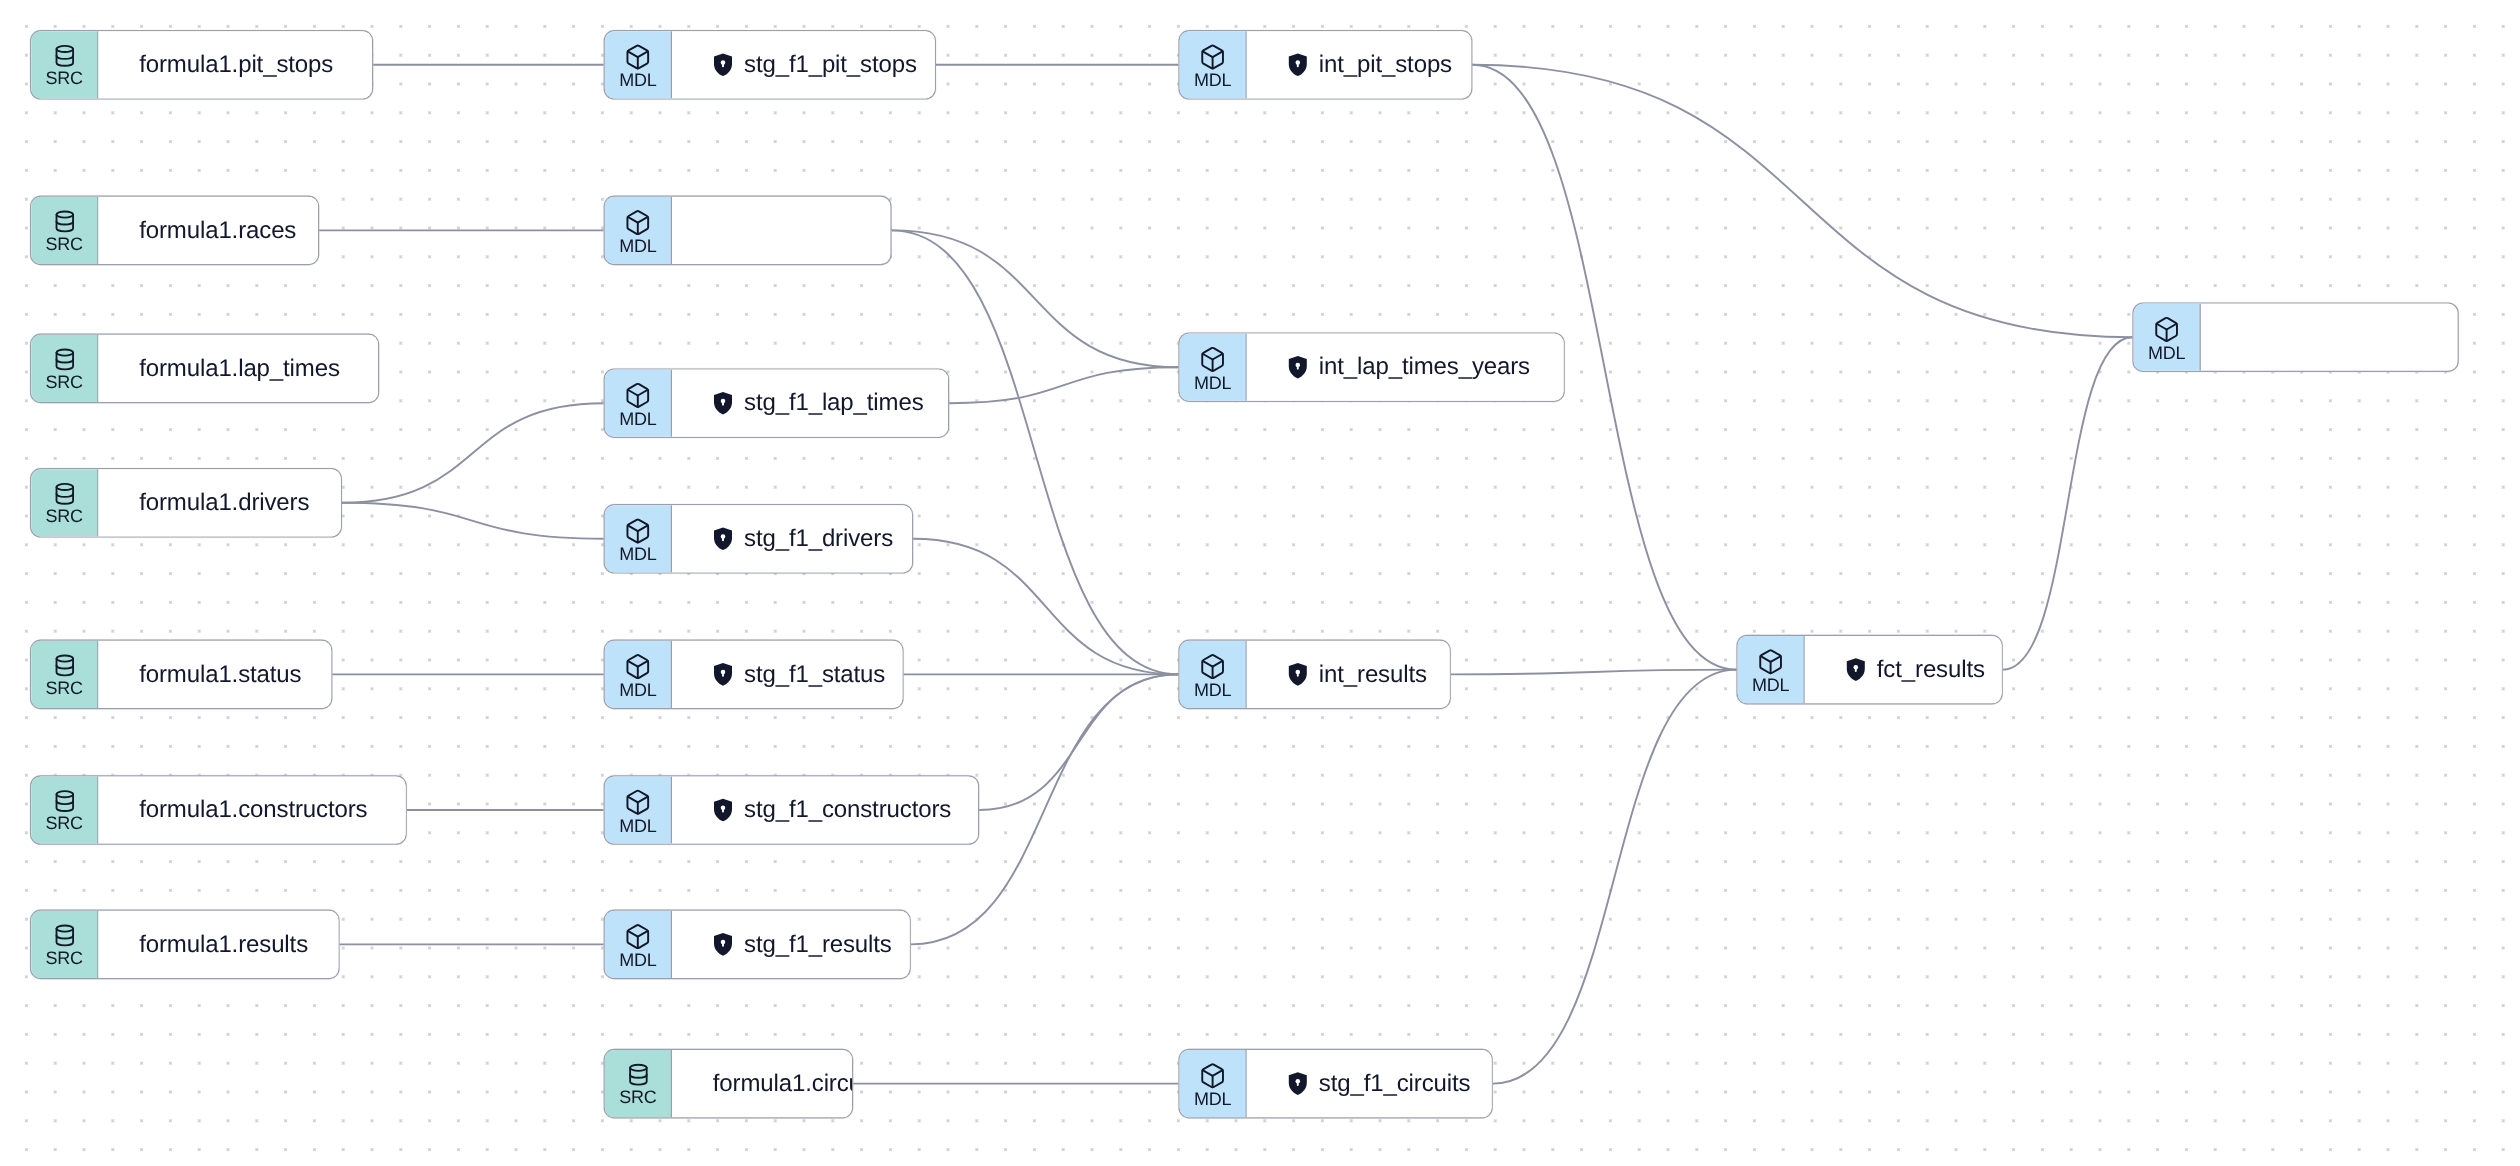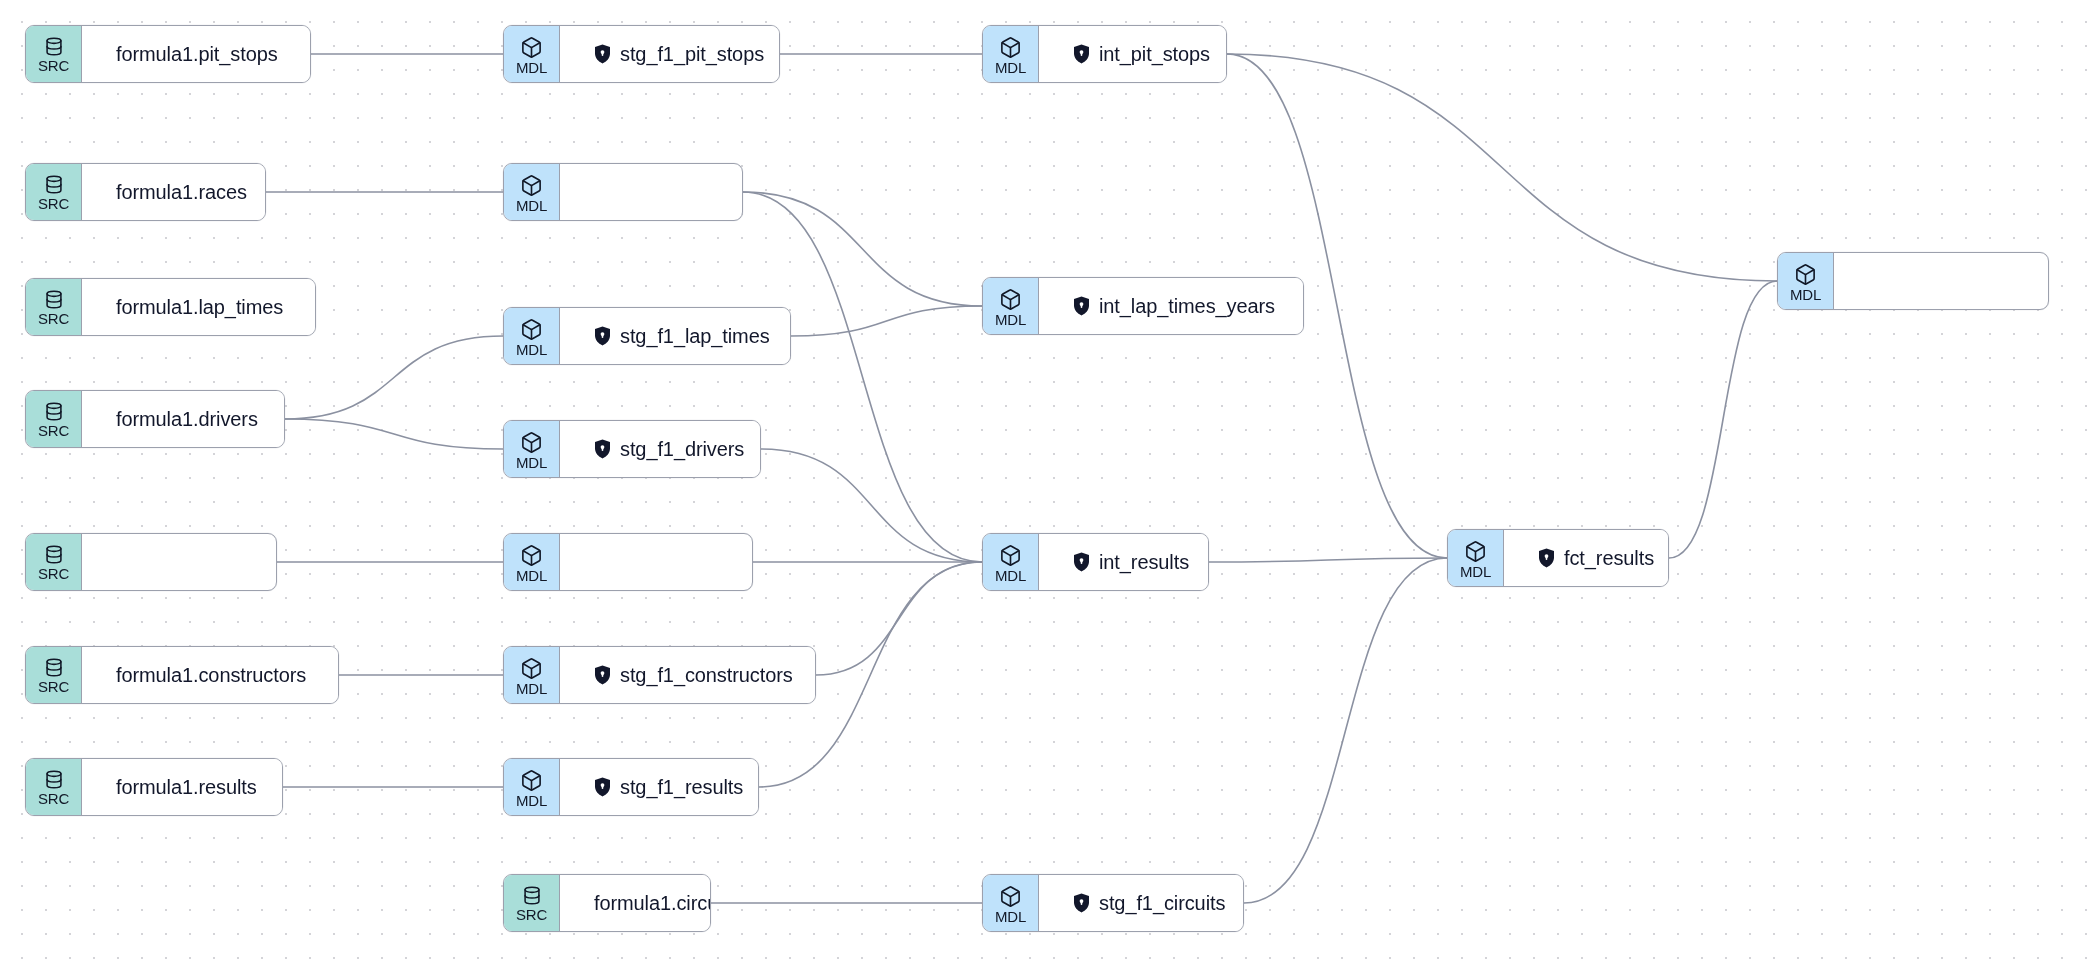--- a/index.html
+++ b/index.html
@@ -153,20 +153,23 @@
       </div>
       <div class="node" style="left: 25px; top: 533px; width: 252px;">
         <div class="badge src">
           <svg width="22" height="20" viewBox="0 0 24 22" fill="none" stroke="#111827" stroke-width="1.7" stroke-linecap="round" stroke-linejoin="round">
             <ellipse cx="12" cy="4.2" rx="7.6" ry="2.8"></ellipse>
             <path d="M4.4 4.2v6.3c0 1.55 3.4 2.8 7.6 2.8s7.6-1.25 7.6-2.8V4.2"></path>
             <path d="M4.4 10.5v6.3c0 1.55 3.4 2.8 7.6 2.8s7.6-1.25 7.6-2.8v-6.3"></path>
           </svg>
           <span class="badge-text">SRC</span>
         </div>
+        <div class="node-body centered">
+          <span class="node-label">formula1.status</span>
+        </div>
       </div>
       <div class="node" style="left: 25px; top: 646px; width: 314px;">
         <div class="badge src">
           <svg width="22" height="20" viewBox="0 0 24 22" fill="none" stroke="#111827" stroke-width="1.7" stroke-linecap="round" stroke-linejoin="round">
             <ellipse cx="12" cy="4.2" rx="7.6" ry="2.8"></ellipse>
             <path d="M4.4 4.2v6.3c0 1.55 3.4 2.8 7.6 2.8s7.6-1.25 7.6-2.8V4.2"></path>
             <path d="M4.4 10.5v6.3c0 1.55 3.4 2.8 7.6 2.8s7.6-1.25 7.6-2.8v-6.3"></path>
           </svg>
           <span class="badge-text">SRC</span>
         </div>
@@ -271,20 +274,30 @@
         </div>
       </div>
       <div class="node" style="left: 503px; top: 533px; width: 250px;">
         <div class="badge mdl">
           <svg width="23" height="23" viewBox="0 0 24 24" fill="none" stroke="#111827" stroke-width="1.7" stroke-linecap="round" stroke-linejoin="round">
             <path d="M21 16V8a2 2 0 0 0-1-1.73l-7-4a2 2 0 0 0-2 0l-7 4A2 2 0 0 0 3 8v8a2 2 0 0 0 1 1.73l7 4a2 2 0 0 0 2 0l7-4A2 2 0 0 0 21 16z"></path>
             <polyline points="3.3 7.1 12 12.1 20.7 7.1"></polyline>
             <line x1="12" y1="22" x2="12" y2="12"></line>
           </svg>
           <span class="badge-text">MDL</span>
+        </div>
+        <div class="node-body">
+          <span>
+            <svg class="shield" width="17" height="20" viewBox="0 0 17 20">
+              <path d="M8.5 0.6 16 3.1v6.2c0 4.6-3.1 8.4-7.5 10.1C4.1 17.7 1 13.9 1 9.3V3.1z" fill="#12172b"></path>
+              <circle cx="8.5" cy="8.1" r="1.9" fill="#ffffff"></circle>
+              <rect x="7.7" y="8.4" width="1.6" height="3.6" rx="0.8" fill="#ffffff"></rect>
+            </svg>
+          </span>
+          <span class="node-label">stg_f1_status</span>
         </div>
       </div>
       <div class="node" style="left: 503px; top: 646px; width: 313px;">
         <div class="badge mdl">
           <svg width="23" height="23" viewBox="0 0 24 24" fill="none" stroke="#111827" stroke-width="1.7" stroke-linecap="round" stroke-linejoin="round">
             <path d="M21 16V8a2 2 0 0 0-1-1.73l-7-4a2 2 0 0 0-2 0l-7 4A2 2 0 0 0 3 8v8a2 2 0 0 0 1 1.73l7 4a2 2 0 0 0 2 0l7-4A2 2 0 0 0 21 16z"></path>
             <polyline points="3.3 7.1 12 12.1 20.7 7.1"></polyline>
             <line x1="12" y1="22" x2="12" y2="12"></line>
           </svg>
           <span class="badge-text">MDL</span>

